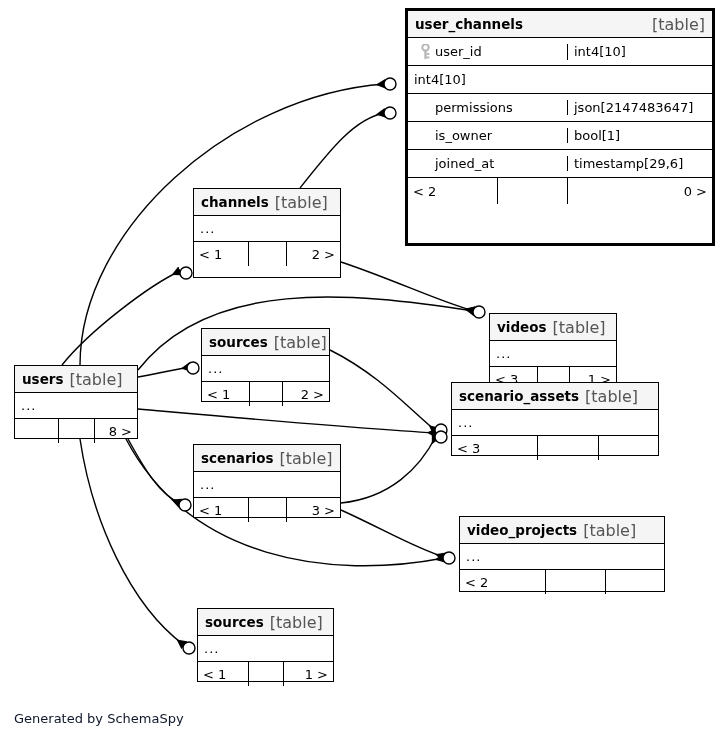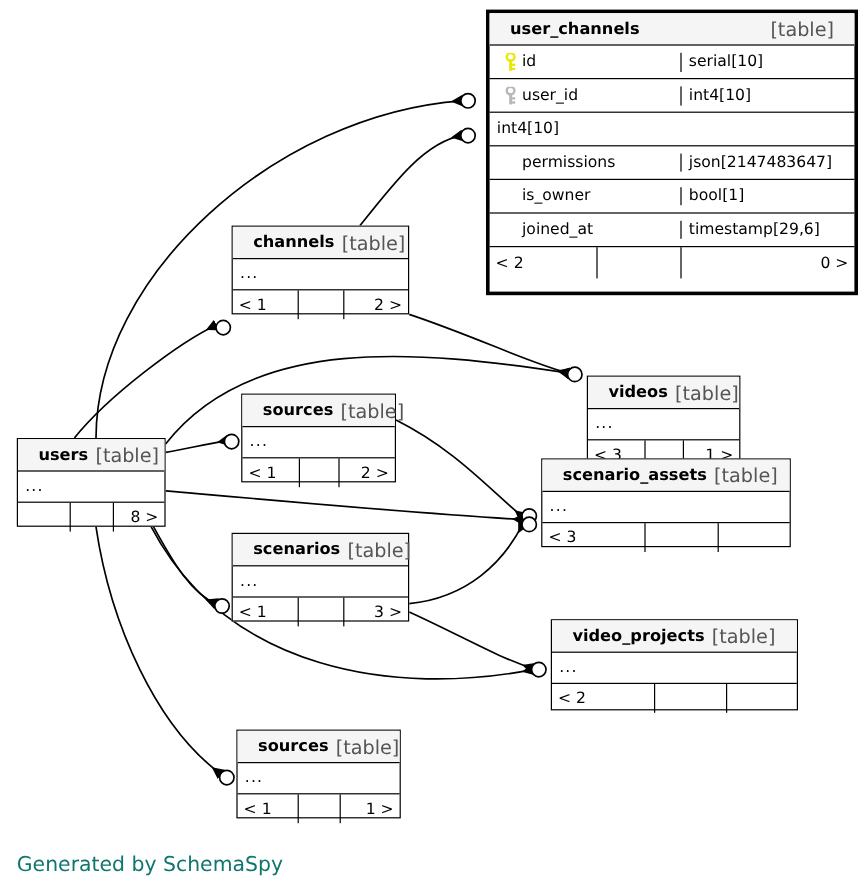--- a/index.html
+++ b/index.html
@@ -38,21 +38,21 @@
   }
   .table-node.focus {
     border: 3px solid #000000;
   }
   .tbl-head {
     background: #f5f5f5;
     border-bottom: 1px solid #000000;
     display: flex;
     align-items: center;
     box-sizing: border-box;
-    padding: 0 17px;
+    padding: 0 7px;
     height: 27px;
     white-space: nowrap;
   }
   .tbl-name {
     font-weight: bold;
     font-size: 13.5px;
     color: #000000;
   }
   .tbl-tag {
     font-size: 16px;
@@ -128,22 +128,22 @@
     white-space: nowrap;
   }
   .fcell:last-child {
     border-right: none;
   }
   .fcell.right {
     justify-content: flex-end;
   }
   .credit {
     position: absolute;
-    font-size: 17px;
-    color: #0f766e;
+    font-size: 13px;
+    color: #0f172a;
     white-space: nowrap;
   }
 </style>
 </head>
 <body>
 
 <div id="diagram">
 
   <svg id="edge-layer" viewBox="0 0 723 743" xmlns="http://www.w3.org/2000/svg">
     <defs>
@@ -196,34 +196,20 @@
   <div id="tables-layer">
       <div class="table-node focus" style="left: 405px; top: 8px; width: 310px; height: 238px;">
         <div class="tbl-head spread">
           <span class="tbl-name">user_channels</span>
           <span class="tbl-tag">[table]</span>
         </div>
         <div class="row">
           <div class="col-name" style="width:160px;flex:0 0 160px;">
             <span class="keyslot">
               <svg width="11" height="16" viewBox="0 0 11 16">
-                <circle cx="5.5" cy="3.5" r="3.2" fill="none" stroke="#e8e800" stroke-width="2"></circle>
-                <rect x="4.3" y="5.5" width="2.4" height="9.5" fill="#e8e800"></rect>
-                <rect x="6.7" y="9" width="2.6" height="2" fill="#e8e800"></rect>
-                <rect x="6.7" y="12.4" width="2.6" height="2" fill="#e8e800"></rect>
-              </svg>
-            </span>
-            <span>id</span>
-          </div>
-          <div class="col-type" style="width:144px;">serial[10]</div>
-        </div>
-        <div class="row">
-          <div class="col-name" style="width:160px;flex:0 0 160px;">
-            <span class="keyslot">
-              <svg width="11" height="16" viewBox="0 0 11 16">
                 <circle cx="5.5" cy="3.5" r="3.2" fill="none" stroke="#b8b8b8" stroke-width="2"></circle>
                 <rect x="4.3" y="5.5" width="2.4" height="9.5" fill="#b8b8b8"></rect>
                 <rect x="6.7" y="9" width="2.6" height="2" fill="#b8b8b8"></rect>
                 <rect x="6.7" y="12.4" width="2.6" height="2" fill="#b8b8b8"></rect>
               </svg>
             </span>
             <span>user_id</span>
           </div>
           <div class="col-type" style="width:144px;">int4[10]</div>
         </div>
@@ -250,21 +236,21 @@
             <span>joined_at</span>
           </div>
           <div class="col-type" style="width:144px;">timestamp[29,6]</div>
         </div>
         <div class="footer" style="height:26px;">
           <div class="fcell" style="width:90px;flex:0 0 90px;">&lt; 2</div>
           <div class="fcell" style="width:70px;flex:0 0 70px;"></div>
           <div class="fcell right" style="width:150px;flex:1 1 auto;">0 &gt;</div>
         </div>
       </div>
-      <div class="table-node" style="left: 193px; top: 188px; width: 148px; height: 74px;">
+      <div class="table-node" style="left: 193px; top: 188px; width: 148px; height: 90px;">
         <div class="tbl-head">
           <span class="tbl-name">channels</span>
           <span class="tbl-tag">[table]</span>
         </div>
         <div class="ellipsis-row" style="height:26px;">...</div>
         <div class="footer" style="height:24px;">
           <div class="fcell" style="width:55px;flex:0 0 55px;">&lt; 1</div>
           <div class="fcell" style="width:38px;flex:0 0 38px;"></div>
           <div class="fcell right" style="width:55px;flex:1 1 auto;">2 &gt;</div>
         </div>

